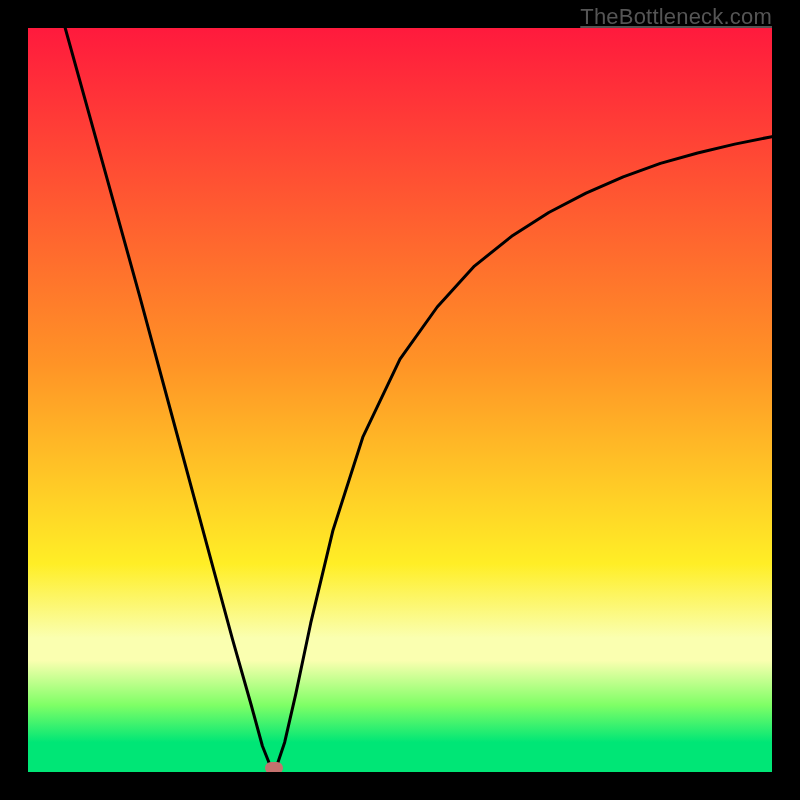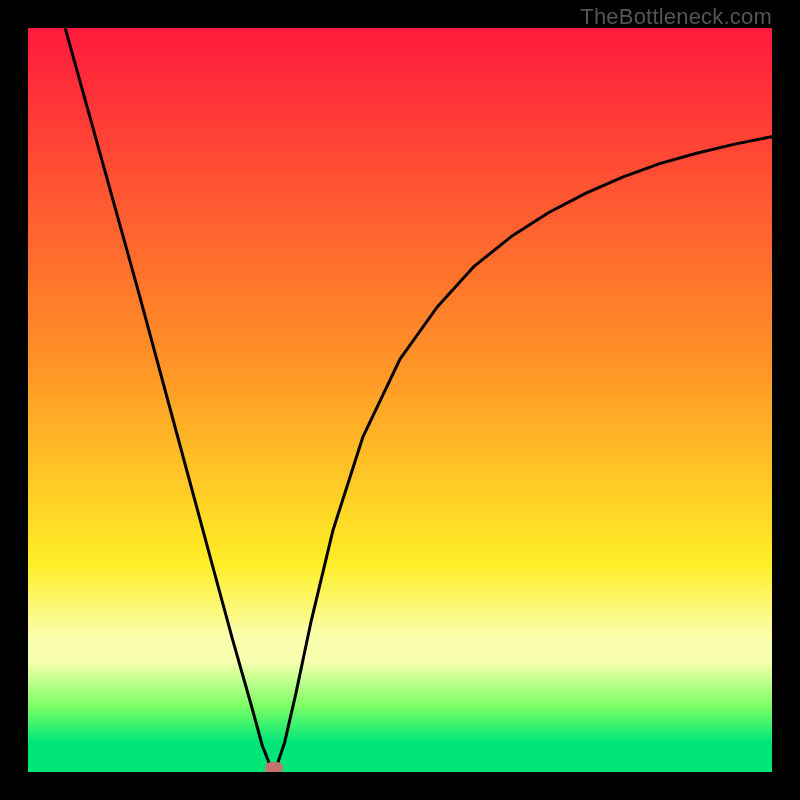--- a/index.html
+++ b/index.html
@@ -24,20 +24,21 @@
     inset: 0;
   }
   .watermark {
     position: absolute;
     top: 4px;
     right: 28px;
     color: #555;
     font-size: 22px;
     font-weight: 500;
     letter-spacing: 0.2px;
+    text-decoration: underline;
   }
   .curve {
     position: absolute;
     inset: 0;
   }
   .minpoint {
     position: absolute;
     width: 18px;
     height: 12px;
     border-radius: 6px;

